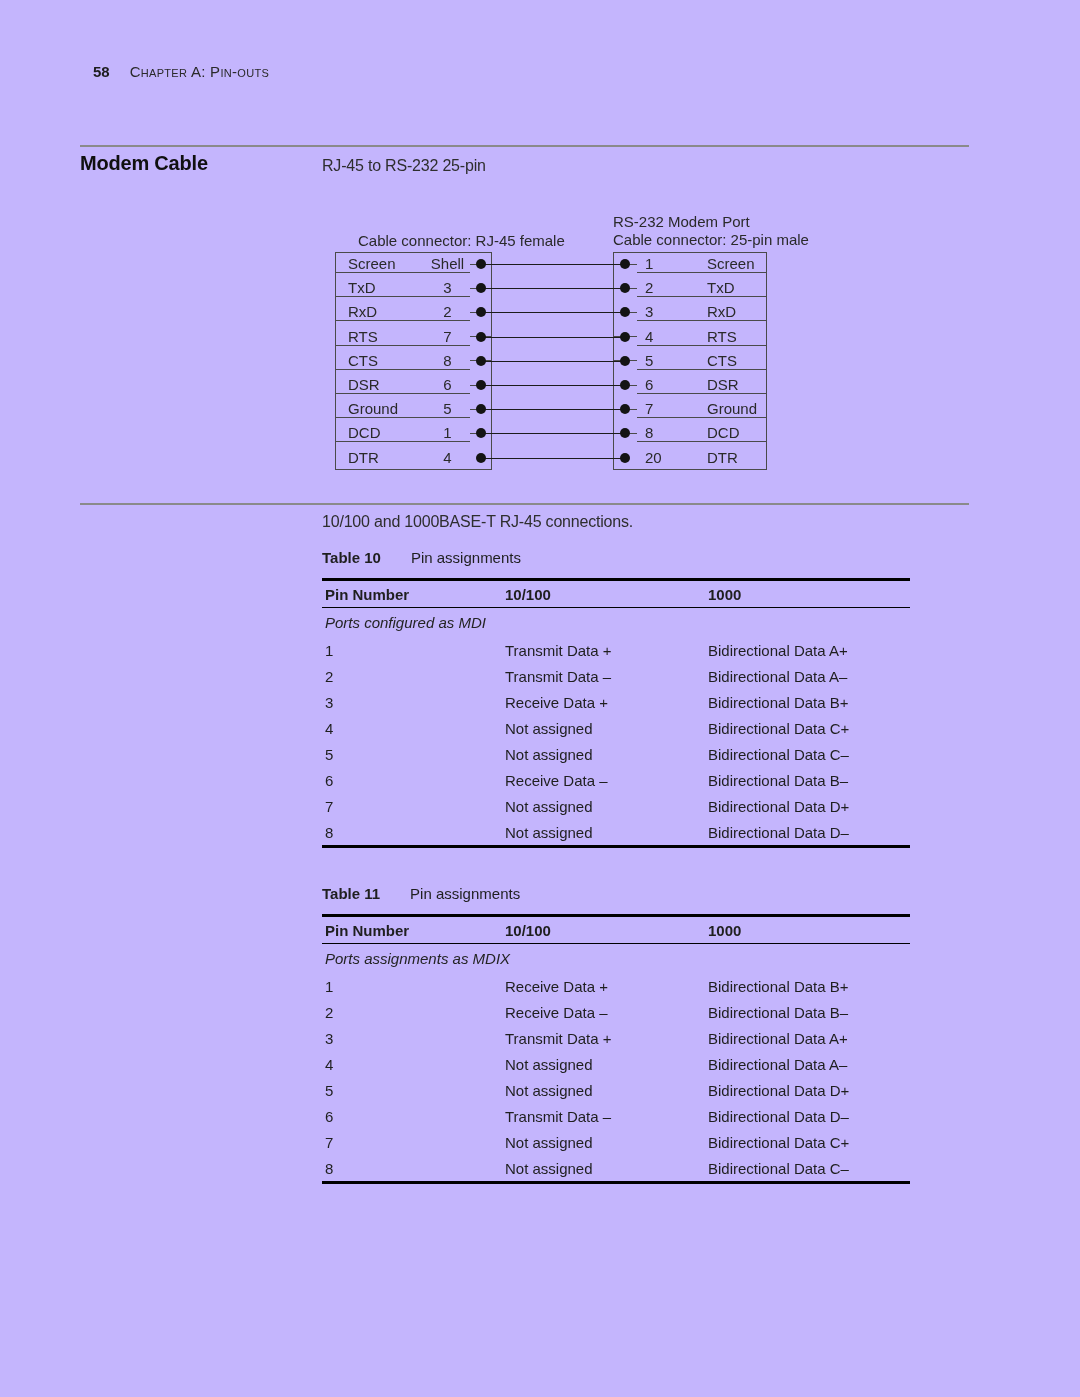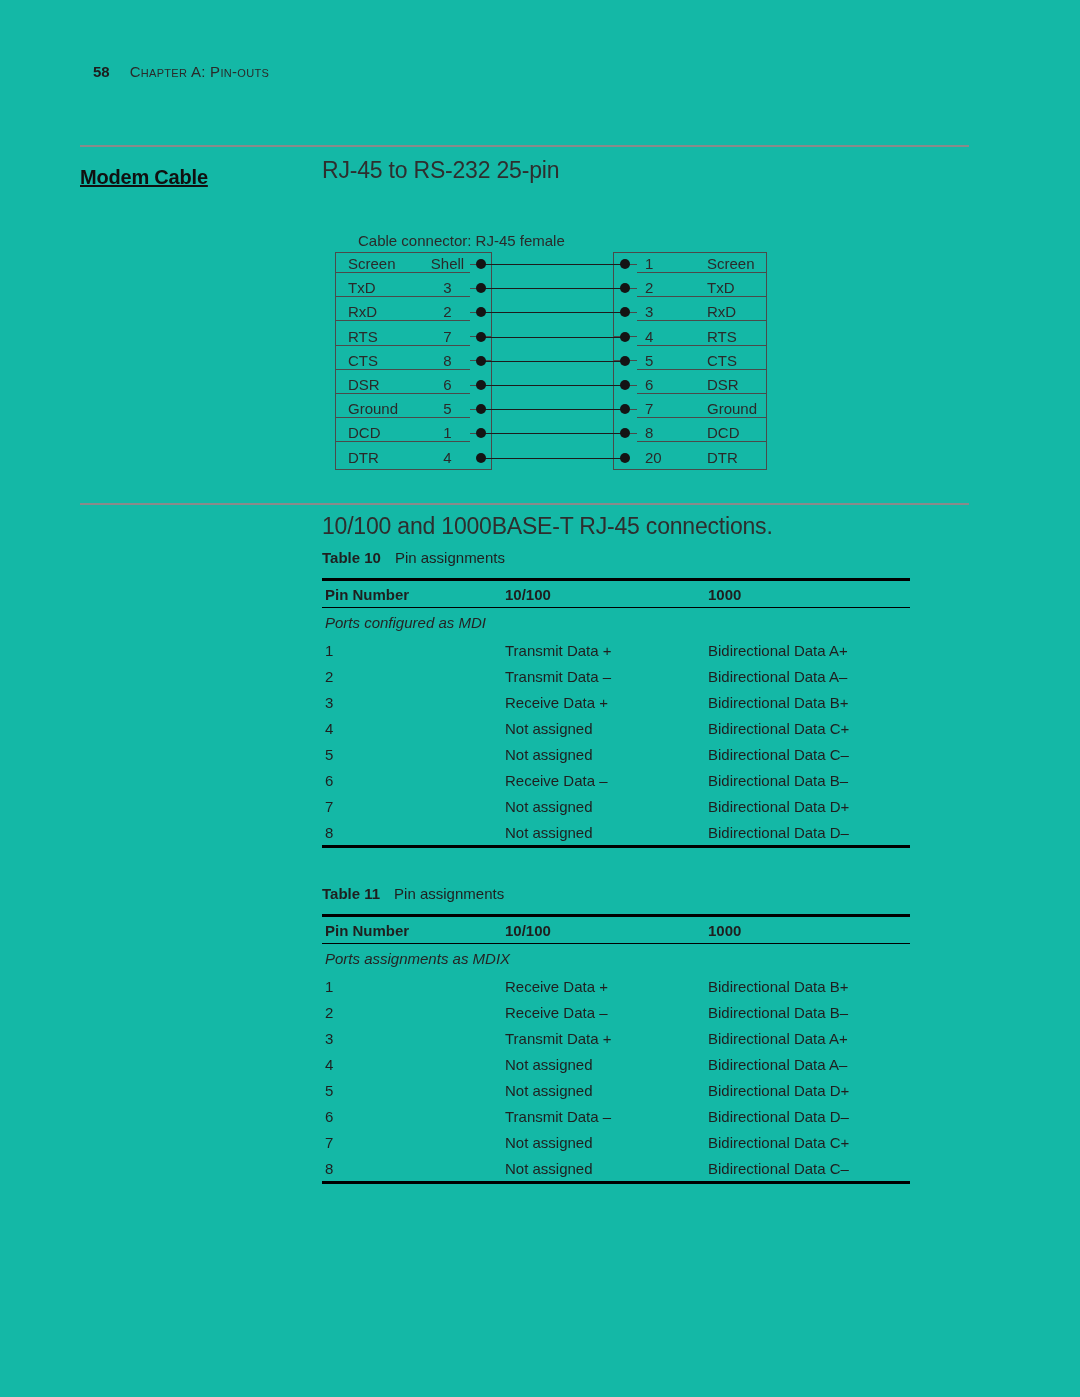--- a/index.html
+++ b/index.html
@@ -4,21 +4,21 @@
 <style>
   * { margin:0; padding:0; box-sizing:border-box; }
   html,body { background:#ffffff; }
   body {
     font-family:"Liberation Sans","DejaVu Sans",sans-serif;
     color:#222222;
   }
   .page {
     position:relative;
     width:1080px; height:1397px;
-    background:#14b8a6;
+    background:#c4b5fd;
     overflow:hidden;
   }
 
   
   .page-header {
     position:absolute; left:93px; top:63px;
     display:flex; align-items:baseline; gap:20px;
     font-size:15px; color:#1d1d1d;
   }
   .page-number { font-weight:bold; }
@@ -31,25 +31,25 @@
   }
   .rule-1 { top:145px; }
   .rule-2 { top:503px; }
 
   
   .side-heading {
     position:absolute; left:80px;
     font-size:20px; font-weight:bold; color:#101010;
     letter-spacing:-0.2px; line-height:26px;
   }
-  .heading-modem { top:164px;text-decoration:underline; }
+  .heading-modem { top:150px; }
   .heading-ethernet { top:512px; }
   .section-subtitle {
     position:absolute; left:322px;
-    font-size:23px; color:#2e2e2e; letter-spacing:-0.2px;
+    font-size:16px; color:#2e2e2e; letter-spacing:-0.2px;
     white-space:nowrap;
   }
   .subtitle-modem { top:157px; }
   .subtitle-ethernet { top:513px; }
 
   
   .diagram {
     position:absolute; left:335px; top:211px; width:432px;
     font-size:15px; color:#2a2a2a;
   }
@@ -98,21 +98,21 @@
 
   
   .pin-table {
     position:absolute; left:322px; width:588px;
     font-size:15px; color:#1f1f1f;
   }
   .pin-table-1 { top:549px; }
   .pin-table-2 { top:873px;margin-top:12px; }
   .pt-caption {
     height:18px; line-height:18px; margin-bottom:11px;
-    display:flex; gap:14px;
+    display:flex; gap:30px;
   }
   .pt-caption-label { font-weight:bold; }
   .pt-head {
     display:grid; grid-template-columns:180px 203px 1fr;
     height:30px; align-items:center; font-weight:bold;
     border-top:3px solid #000000;
     border-bottom:1px solid #000000;
   }
   .pt-head > div { padding-left:3px; }
   .pt-body { border-bottom:3px solid #000000; }
@@ -136,20 +136,24 @@
     <span class="chapter-title">Chapter A: Pin-outs</span>
   </div>
 
   <div class="section-rule rule-1"></div>
   <div class="side-heading heading-modem">Modem Cable</div>
   <div class="section-subtitle subtitle-modem">RJ-45 to RS-232 25-pin</div>
 
   <div class="diagram">
     <div class="diagram-titles">
       <div class="diagram-title-left">Cable connector: RJ-45 female</div>
+      <div class="diagram-title-right">
+        <div>RS-232 Modem Port</div>
+        <div>Cable connector: 25-pin male</div>
+      </div>
     </div>
     <div class="d-tables">
       <div class="frame frame-left"></div>
       <div class="frame frame-right"></div>
     <div class="d-row">
     <div class="d-cell c-ll">Screen</div>
     <div class="d-cell c-lp">Shell</div>
     <div class="d-cell c-ld"></div>
     <div class="d-cell c-gap"></div>
     <div class="d-cell c-rd"></div>

